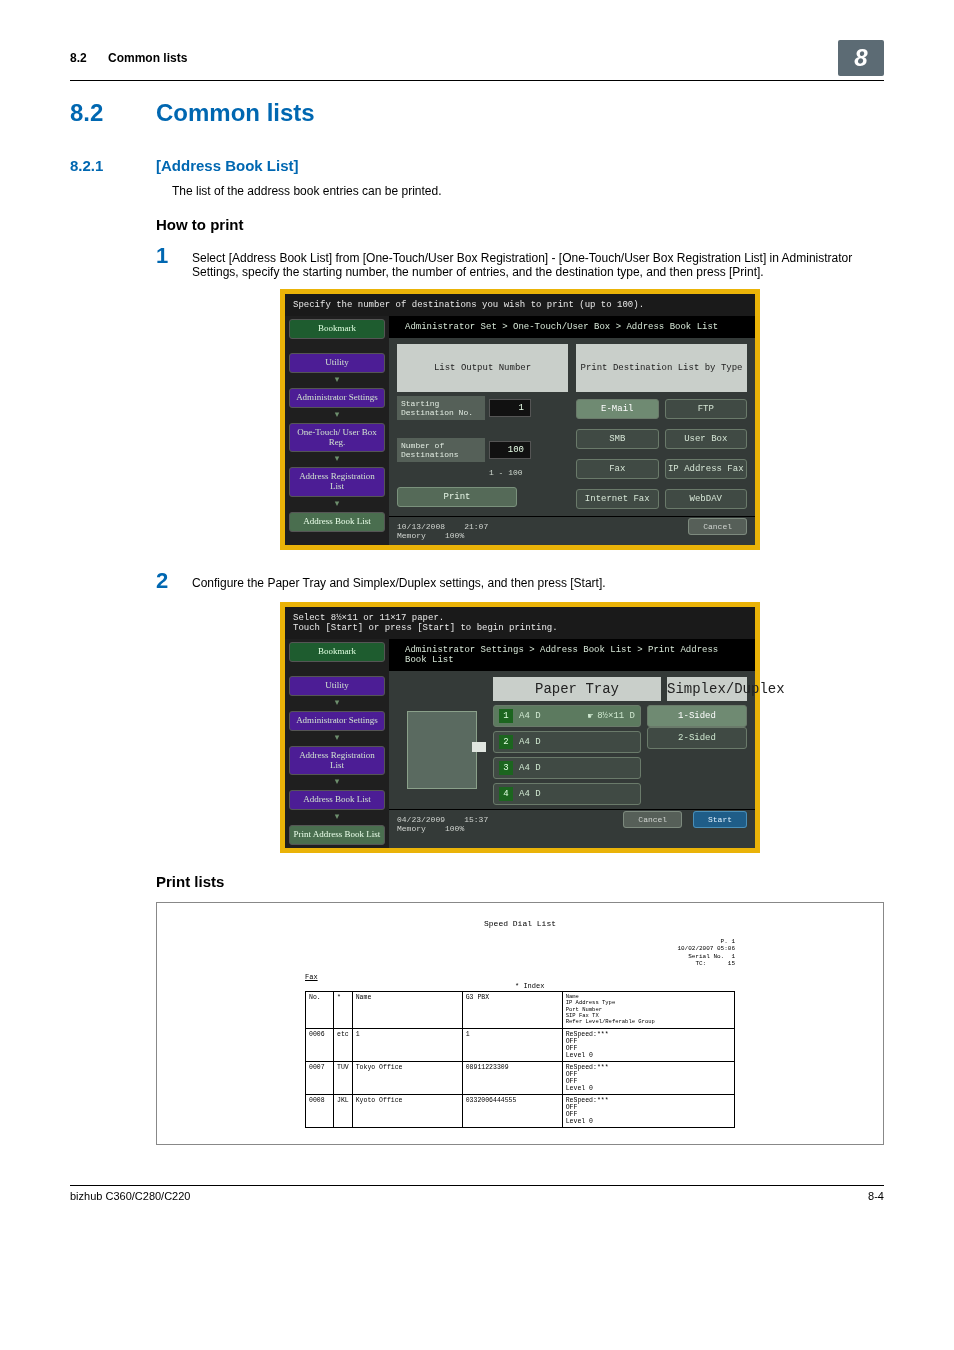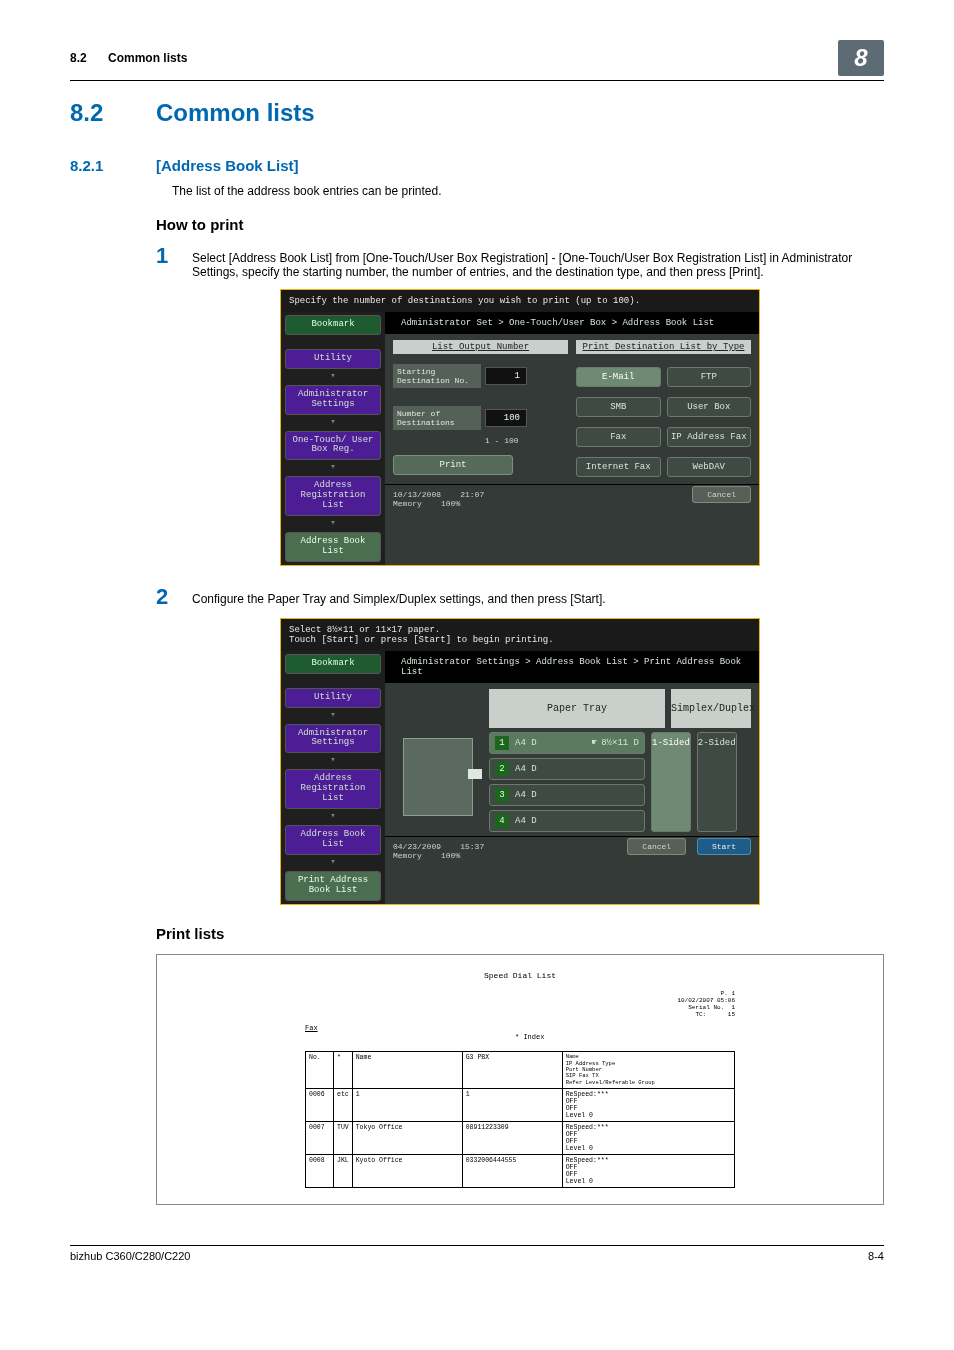--- a/index.html
+++ b/index.html
@@ -65,46 +65,46 @@
     flex: 0 0 36px;
     line-height: 1;
   }
   .step-text { font-size: 12px; padding-top: 6px; }
 
   
   .panel-wrap { display:flex; justify-content:center; margin: 6px 0 20px 0; }
   .panel {
     width: 480px;
     background: #2d2d2d;
-    border: 1px solid #eab308;
+    border: 5px solid #eab308;
     font-family: "Courier New", monospace;
     color: #d8dad8;
     font-size: 9px;
   }
   .panel-row { display:flex; }
-  .side-col { width: 104px; background:#1f1f1f; display:flex; flex-direction:column; }
+  .side-col { width: 104px; background:#1f1f1f; display:flex; flex-direction:column;font-family:Liberation Serif, serif; }
   .side-btn {
     margin: 3px 4px;
     padding: 4px 2px;
     background: #4c1d95;
     border: 1px solid #555;
     text-align: center;
     border-radius: 3px;
     color:#cfe0cf;
     line-height:1.1;
   }
   .side-btn.green { background:#1e5c2f; color:#dfffe0; }
   .side-btn.sel { background:#4a6e4f; color:#eaffea; }
   .side-gap { height:8px; }
   .side-arrow { text-align:center; color:#6d8f6d; font-size:9px; margin:-2px 0 1px 0;}
   .main-col { flex:1; background:#343a38; display:flex; flex-direction:column; }
   .topmsg { padding:6px 8px; color:#e8e8e8; background:#1a1a1a; font-size:9px; }
   .crumb { background:#000000; padding:5px 16px; color:#d6e6d6; font-size:9px; border-top:1px solid #000; border-bottom:1px solid #000;}
   .content { padding:6px 8px 4px 8px; }
-  .bar-label { background:#c9cfca; color:#222; text-align:center; padding:2px 0; margin-bottom:10px; font-size:9px;text-decoration:underline;}
+  .bar-label { background:#c9cfca; color:#222; text-align:center; padding:19px 0; margin-bottom:4px; font-size:9px;}
   .two-col { display:flex; gap:8px; }
   .col { flex:1; }
   .fld-row { display:flex; align-items:center; margin:4px 0; gap:4px;}
   .fld-lbl { background:#556058; padding:3px 4px; width:88px; font-size:8px; color:#e0eae0; text-align:left;}
   .fld-val { background:#111; padding:3px 6px; width:42px; text-align:right; color:#e8ffe8; border:1px solid #555;}
   .range { font-size:8px; color:#cfd8cf; padding:2px 0 0 92px;}
   .typebtn {
     background:#404a44; border:1px solid #6a7a6a; color:#d6e6d6;
     padding:4px 0; text-align:center; border-radius:3px;
     margin:3px 0;
@@ -113,51 +113,51 @@
   .typegrid { display:grid; grid-template-columns:1fr 1fr; gap:4px 6px; }
   .print-row { margin-top:10px; }
   .print-btn { background:#556a58; border:1px solid #7a917c; color:#e6f5e6; padding:4px 0; width:120px; text-align:center; border-radius:3px; }
   .foot { display:flex; justify-content:space-between; padding:5px 8px; font-size:8px; color:#cfd3cf; border-top:1px solid #000;}
   .foot-right { }
   .cancel-b { background:#565f58; border:1px solid #7d8a7e; padding:3px 14px; border-radius:3px; }
   .start-b  { background:#1f5d88; border:1px solid #4a8fb8; padding:3px 14px; border-radius:3px; color:#dff0ff; margin-left:6px;}
 
   
   .tray-head-row { display:flex; gap:6px; margin-bottom:4px;}
-  .tray-head { background:#c9cfca; color:#222; text-align:center; padding:14px 0; font-size:10px;}
+  .tray-head { background:#c9cfca; color:#222; text-align:center; padding:4px 0; font-size:14px;}
   .tray-head.a { flex:1.7; }
   .tray-head.b { width:80px; }
   .tray-body { display:flex; gap:6px; }
   .tray-left { width:90px; display:flex; flex-direction:column; align-items:center; justify-content:flex-start; }
   .tray-printer {
      width:70px; height:78px; background:#5a6a60; border:1px solid #8aa08a;
      position:relative; margin-top:6px;
   }
   .tray-printer::after{
      content:""; position:absolute; right:-10px; top:30px; width:14px; height:10px; background:#e0e6e0;
   }
   .tray-mid { flex:1; display:flex; flex-direction:column; gap:4px; }
   .tray-row { display:flex; align-items:center; background:#404a44; border:1px solid #6a7a6a; border-radius:3px; padding:3px 5px; gap:6px; color:#cfe8d0;}
   .tray-row .n { background:#1c651f; color:#dfffe0; width:14px; height:14px; display:flex; align-items:center; justify-content:center; font-size:9px;}
   .tray-row.sel1 { background:#5c7a5f; }
   .tray-row .spec { margin-left:auto; display:flex; align-items:center; gap:4px; }
-  .tray-right { width:100px; display:flex; flex-direction:row; gap:6px; }
+  .tray-right { width:100px; display:flex; flex-direction:column; }
   .side-tbtn { background:#404a44; border:1px solid #6a7a6a; text-align:center; padding:5px 0; border-radius:3px; color:#cfe8d0;}
   .side-tbtn.sel { background:#6f8a72; color:#fff;}
 
   
   .sheet-wrap { border:1px solid #888; padding:16px; margin-top:8px; }
   .sheet-inner { display:flex; justify-content:center; }
   .sheet {
     width: 430px; font-family: "Courier New", monospace; font-size:7px; color:#000;
   }
   .sheet-title { text-align:center; font-size:8px; margin-bottom:10px; }
   .sheet-meta { text-align:right; font-size:6px; line-height:1.2; margin-bottom:6px;}
   .sheet-fax { font-size:7px; text-decoration:underline; margin-bottom:1px;}
-  .sheet-index { font-size:7px; margin-left:210px; margin-bottom:10px;}
+  .sheet-index { font-size:7px; margin-left:210px; margin-bottom:1px;}
   table.sheet-tbl { border-collapse:collapse; width:100%; }
   table.sheet-tbl th, table.sheet-tbl td { border:1px solid #000; padding:2px 3px; vertical-align:top; font-size:6.5px; text-align:left;}
   table.sheet-tbl th { font-weight:normal; }
   .sheet-legend { font-size:5.5px; line-height:1.15; }
 
   
   .pgfoot { display:flex; justify-content:space-between; border-top:1px solid #000; margin-top:40px; padding-top:4px; font-size:11px;}
 </style>
 </head>
 <body>

